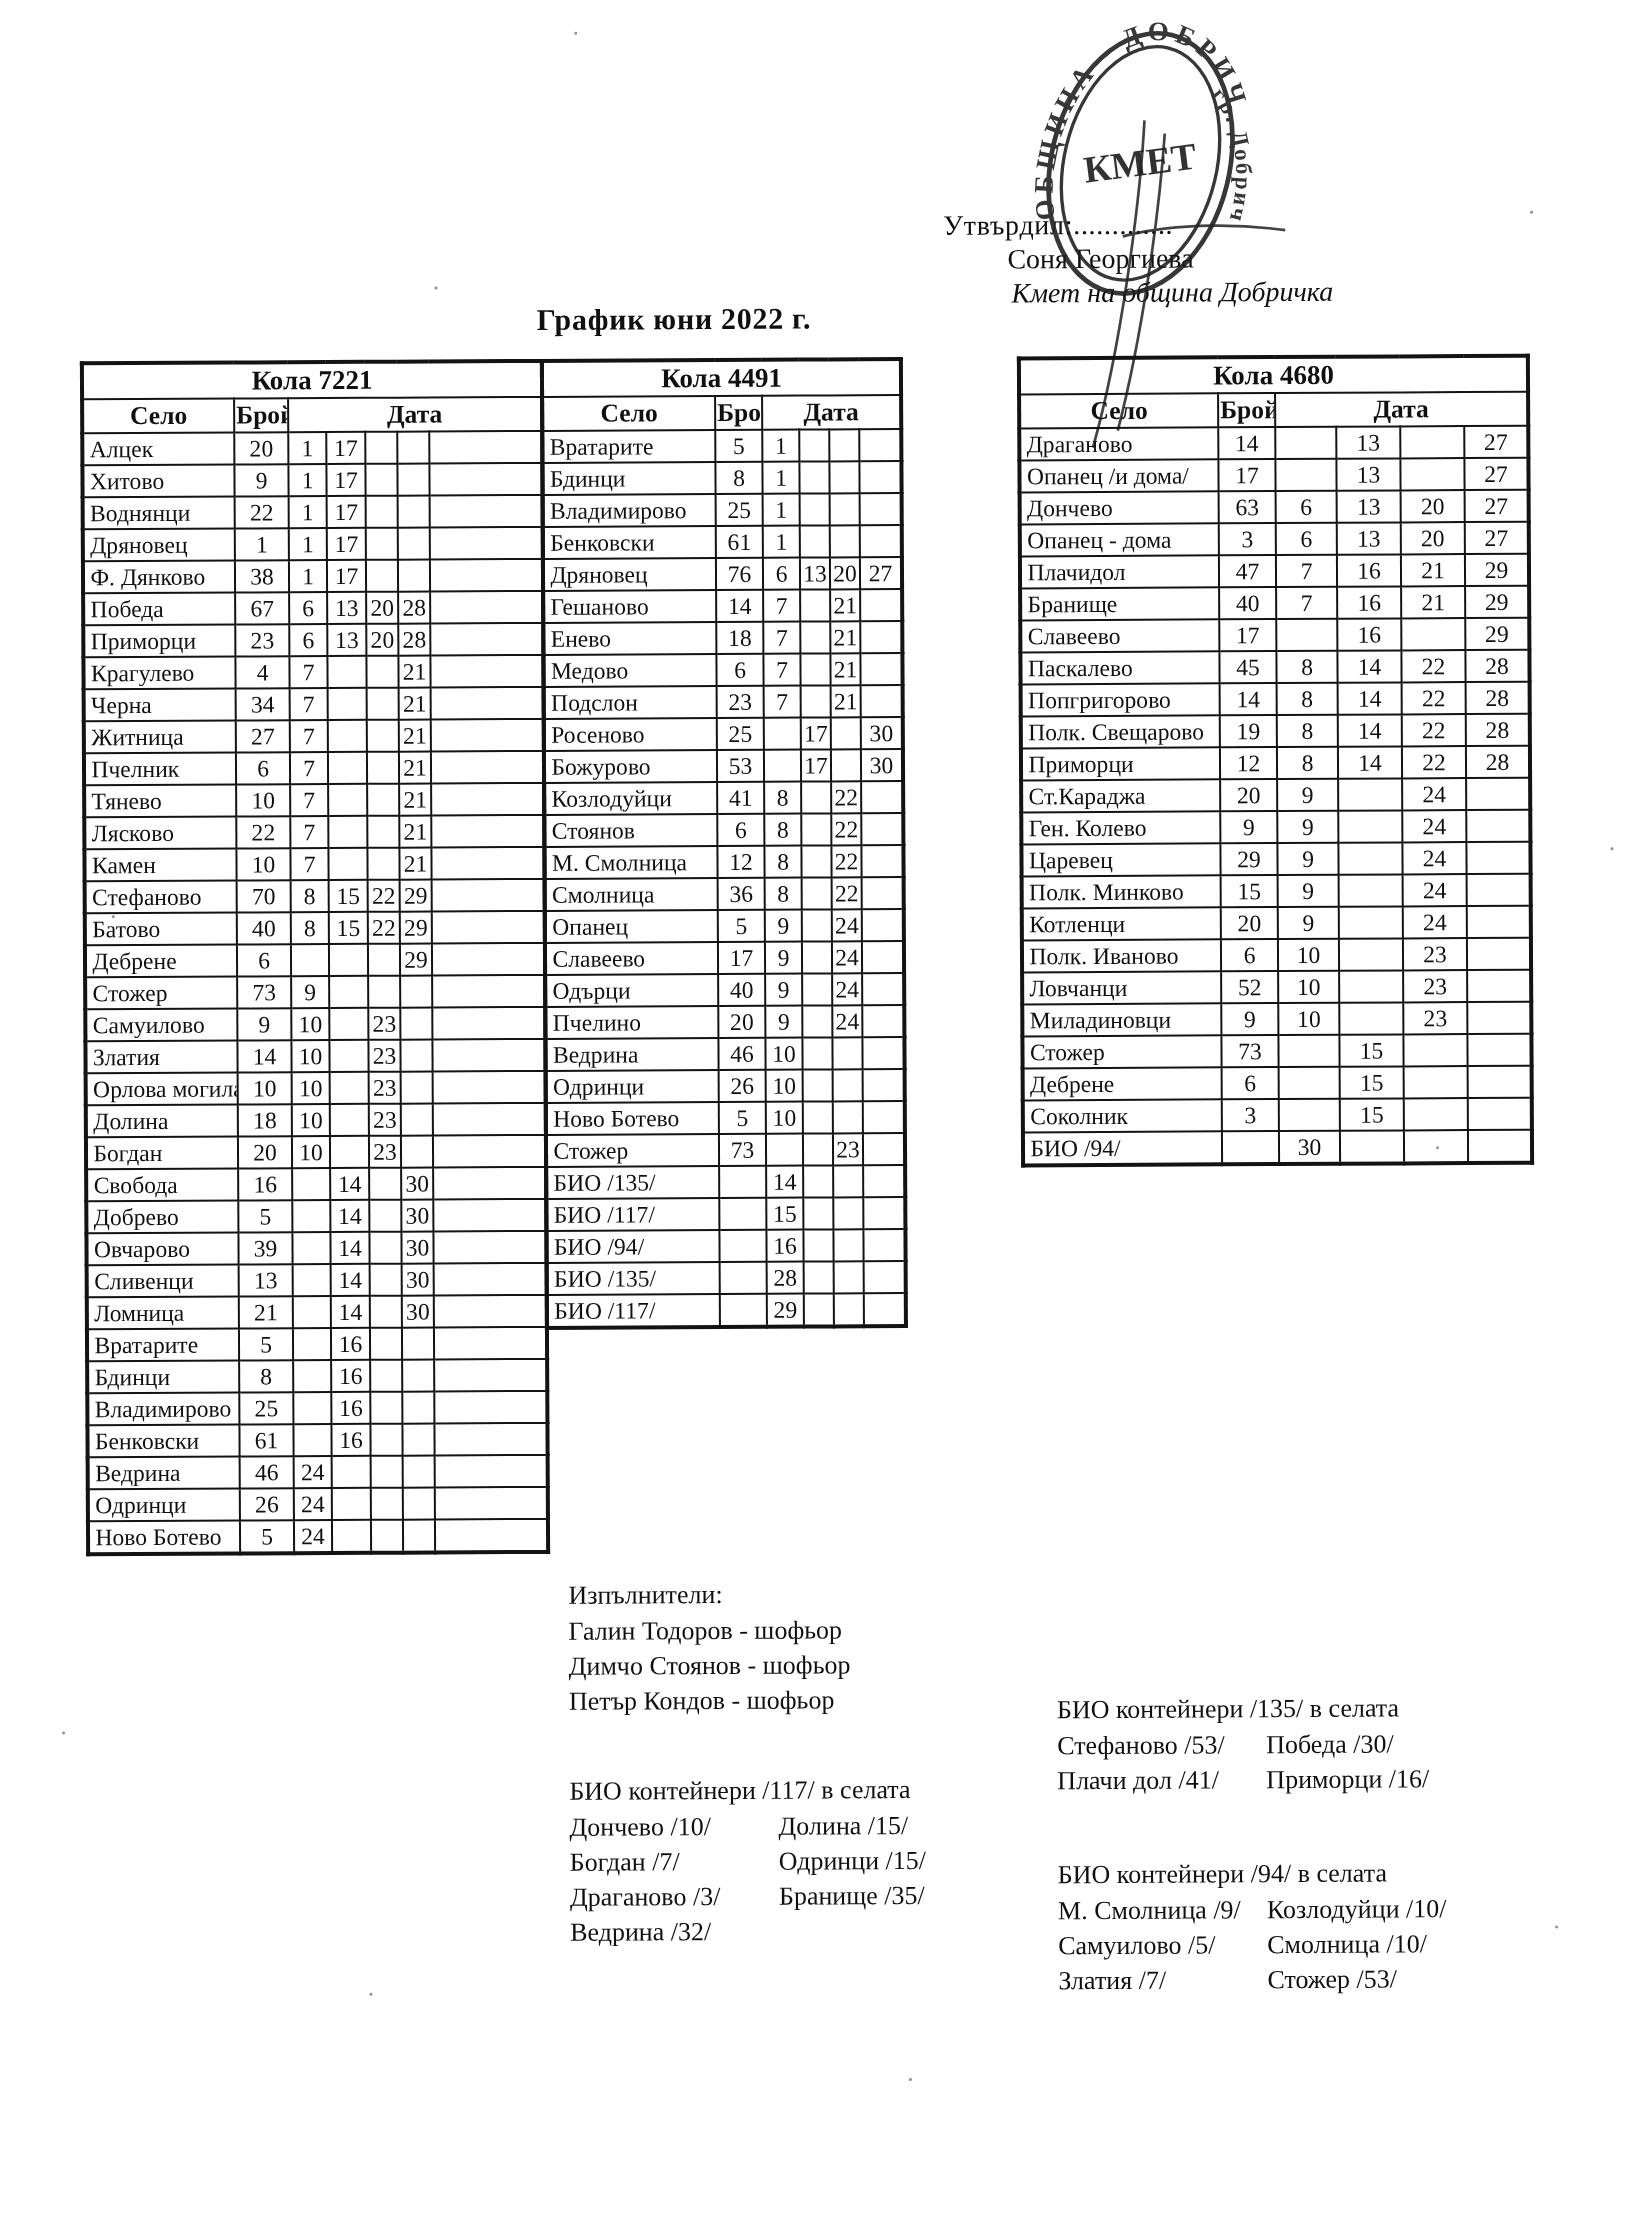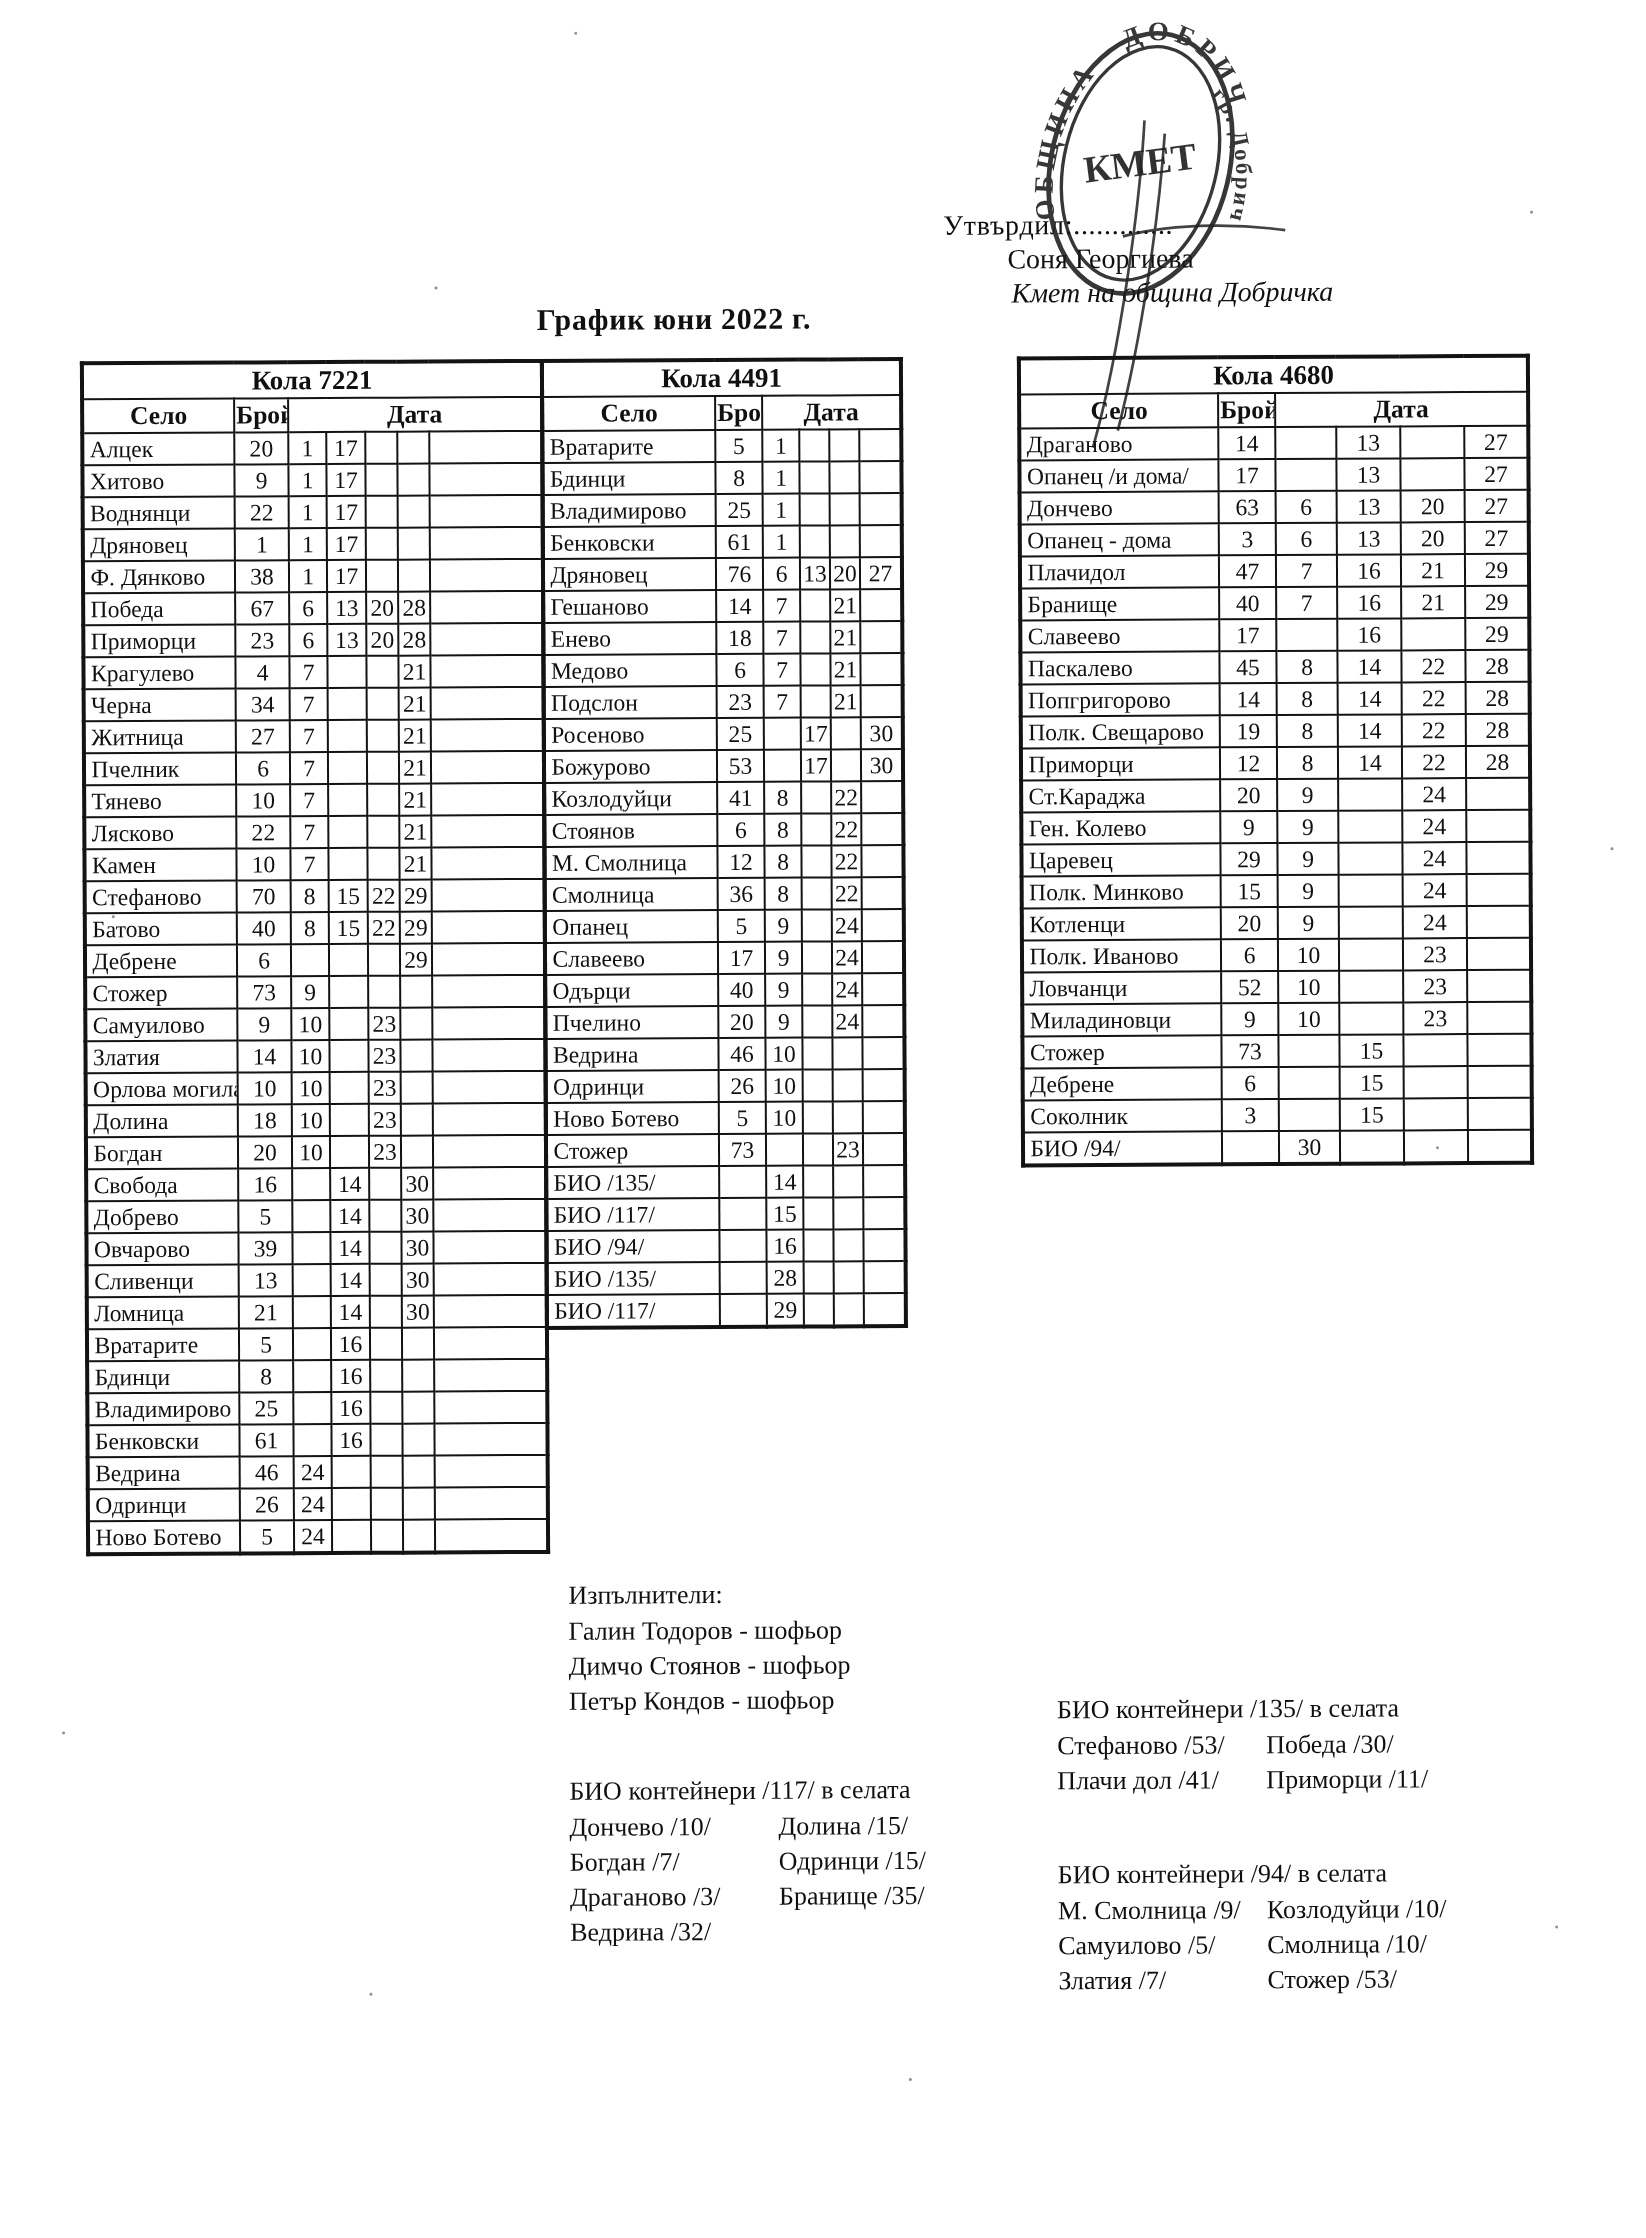--- a/index.html
+++ b/index.html
@@ -902,21 +902,21 @@
   </div>
 
   <div class="tblock" style="left:1048px;top:1693px">
     <div class="hd">БИО контейнери /135/ в селата</div>
     <div class="brow">
           <span class="c1">Стефаново /53/</span>
           <span class="c2">Победа /30/</span>
         </div>
     <div class="brow">
           <span class="c1">Плачи дол /41/</span>
-          <span class="c2">Приморци /11/</span>
+          <span class="c2">Приморци /16/</span>
         </div>
   </div>
 
   <div class="tblock" style="left:1048px;top:1858px">
     <div class="hd">БИО контейнери /94/ в селата</div>
     <div class="brow">
           <span class="c1">М. Смолница /9/</span>
           <span class="c2">Козлодуйци /10/</span>
         </div>
     <div class="brow">

